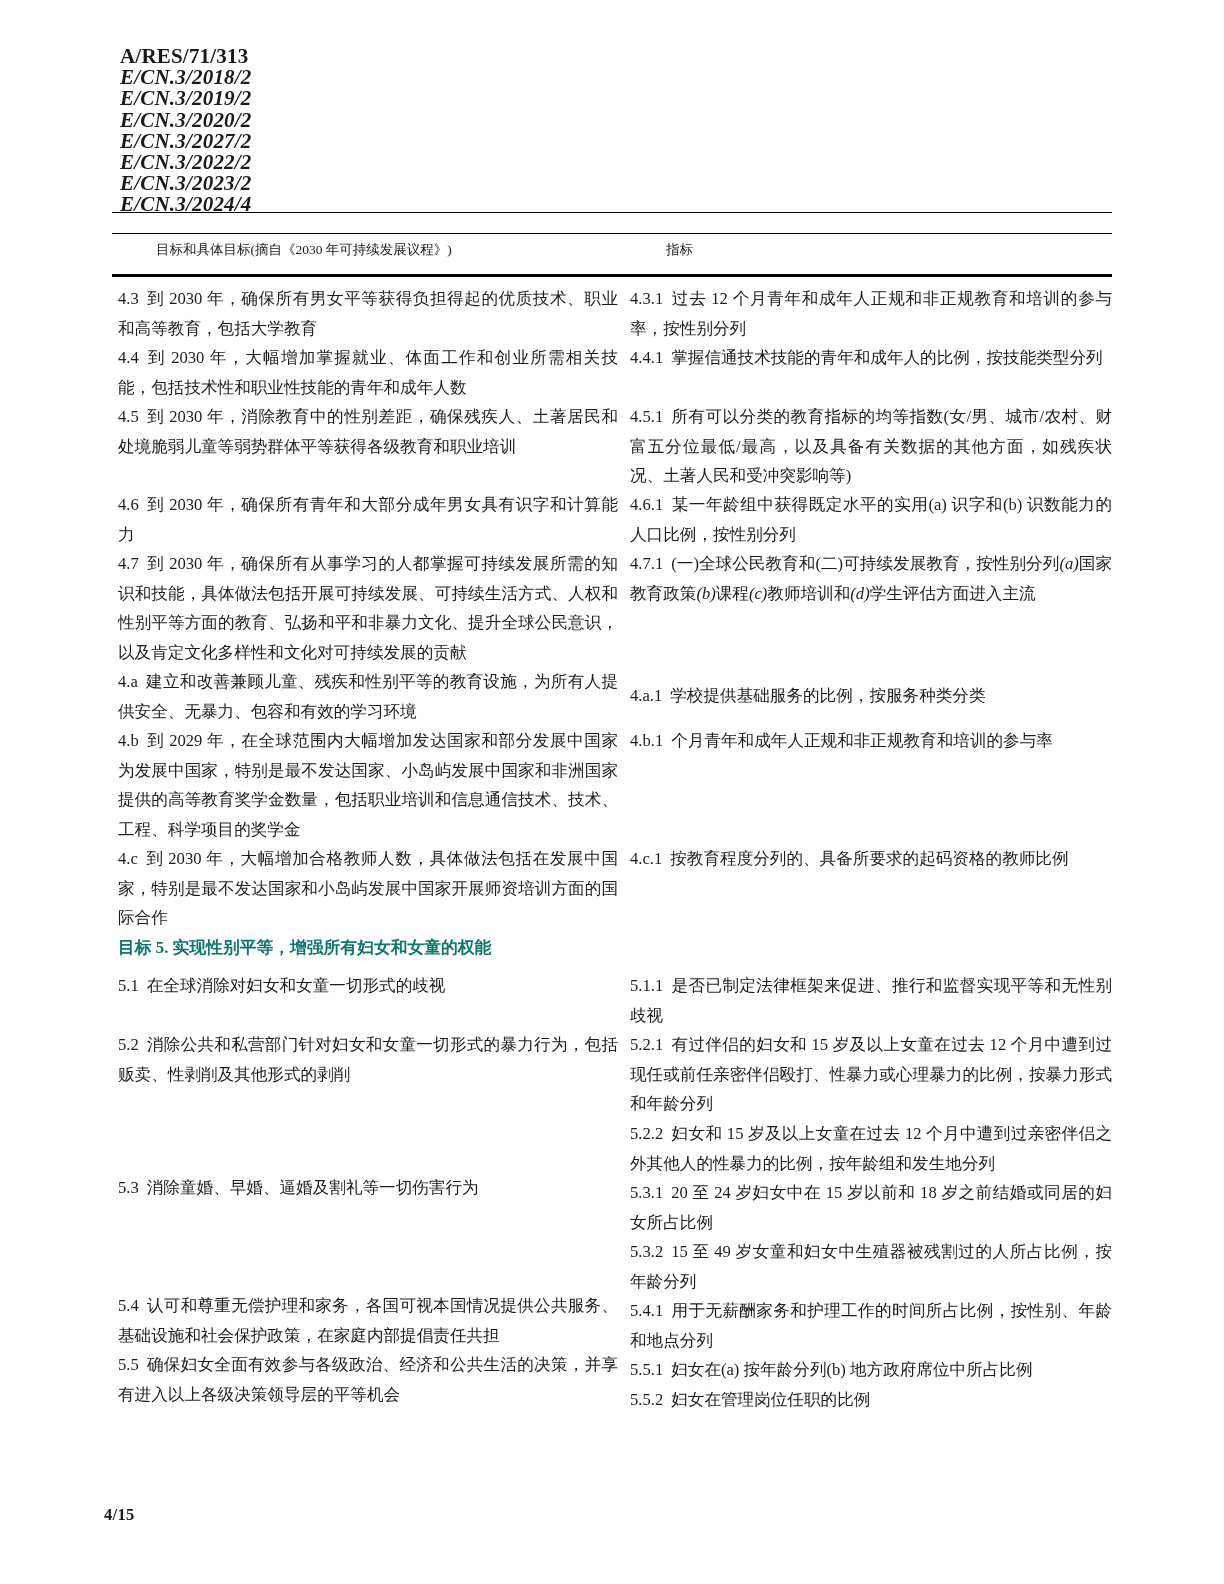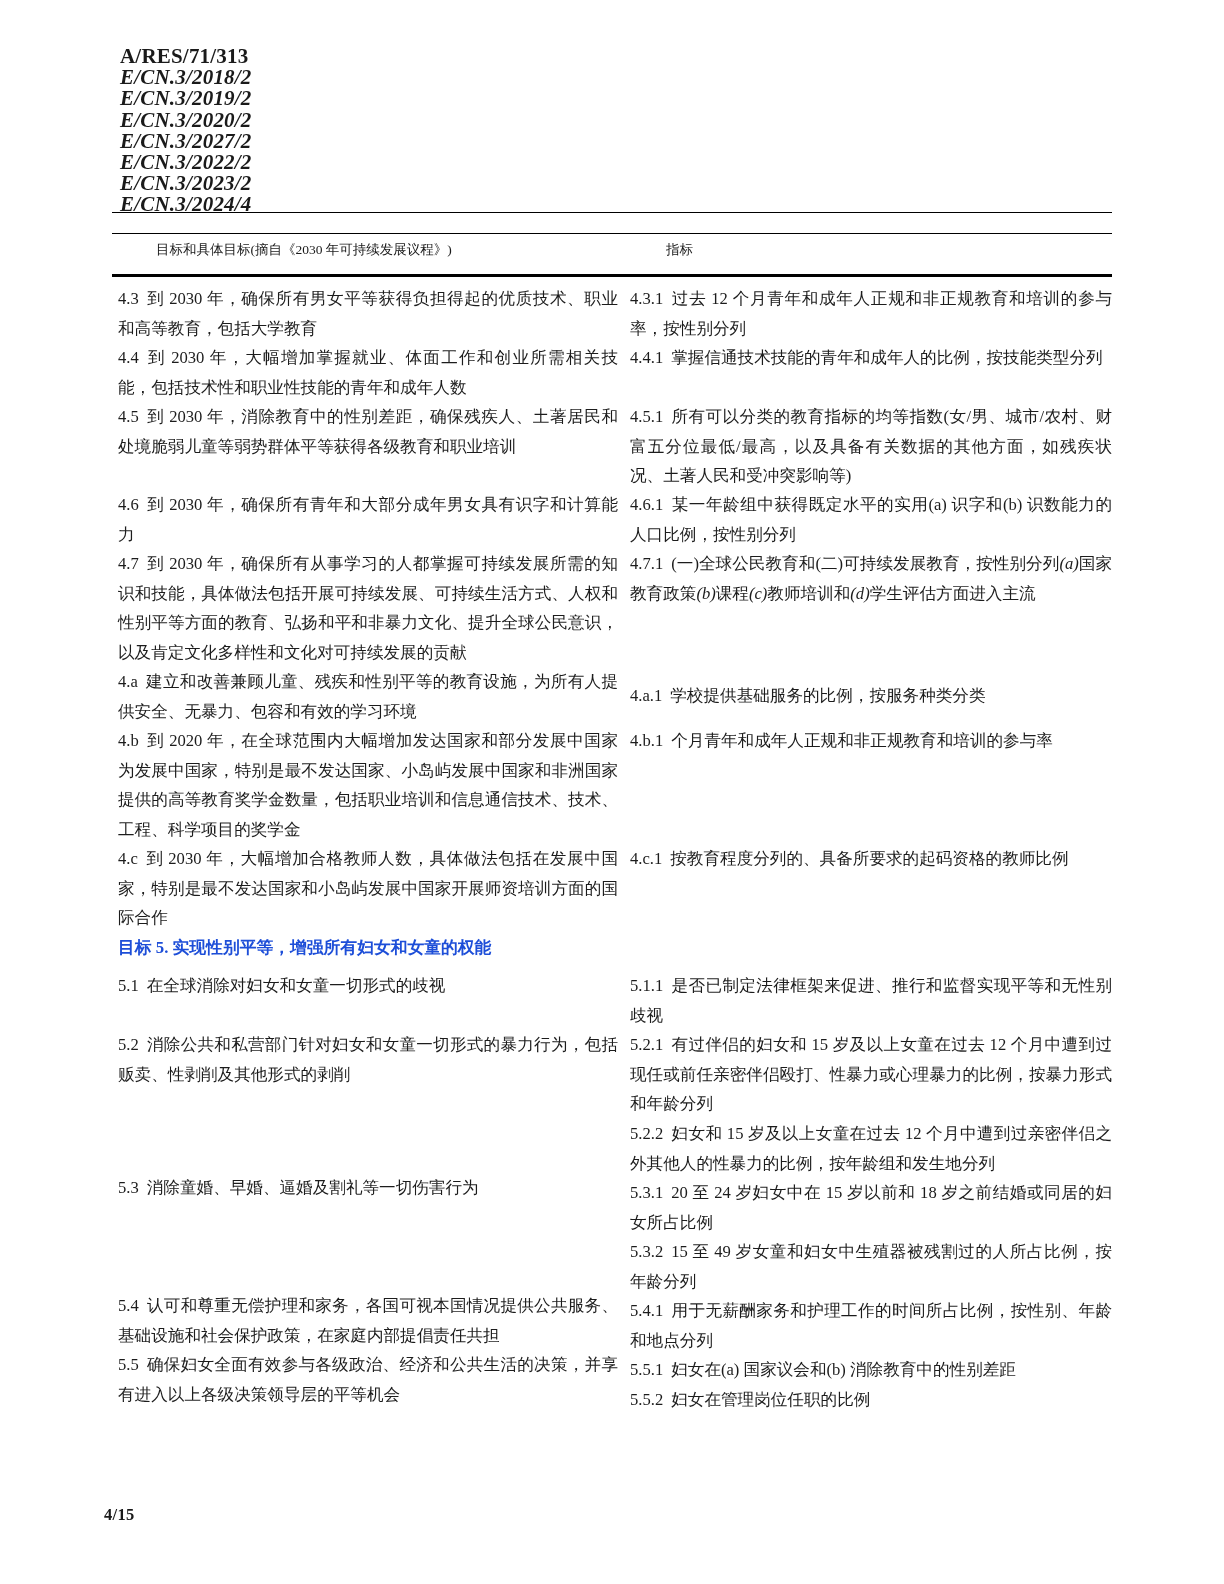--- a/index.html
+++ b/index.html
@@ -101,21 +101,21 @@
     font-family: "Liberation Serif", "DejaVu Serif", serif;
   }
   .gap { display: inline-block; width: 8px; }
 
   .goal-head {
     position: absolute;
     font-size: 16.8px;
     line-height: 29px;
     font-weight: bold;
     white-space: nowrap;
-    color: #1d4ed8;
+    color: #0f766e;
   }
 
   em.it {
     font-style: italic;
   }
 
   
   .footer {
     position: absolute;
     left: 104px;
@@ -153,21 +153,21 @@
 
   <div class="tbody">
 
     <div class="col col-left">
       <div class="blk" style="top:0px;"><span class="num">4.3</span><span class="gap"></span><span>到 2030 年，确保所有男女平等获得负担得起的优质技术、职业和高等教育，包括大学教育</span></div>
       <div class="blk" style="top:59px;"><span class="num">4.4</span><span class="gap"></span><span>到 2030 年，大幅增加掌握就业、体面工作和创业所需相关技能，包括技术性和职业性技能的青年和成年人数</span></div>
       <div class="blk" style="top:118px;"><span class="num">4.5</span><span class="gap"></span><span>到 2030 年，消除教育中的性别差距，确保残疾人、土著居民和处境脆弱儿童等弱势群体平等获得各级教育和职业培训</span></div>
       <div class="blk" style="top:206px;"><span class="num">4.6</span><span class="gap"></span><span>到 2030 年，确保所有青年和大部分成年男女具有识字和计算能力</span></div>
       <div class="blk" style="top:265px;"><span class="num">4.7</span><span class="gap"></span><span>到 2030 年，确保所有从事学习的人都掌握可持续发展所需的知识和技能，具体做法包括开展可持续发展、可持续生活方式、人权和性别平等方面的教育、弘扬和平和非暴力文化、提升全球公民意识，以及肯定文化多样性和文化对可持续发展的贡献</span></div>
       <div class="blk" style="top:383px;"><span class="num">4.a</span><span class="gap"></span><span>建立和改善兼顾儿童、残疾和性别平等的教育设施，为所有人提供安全、无暴力、包容和有效的学习环境</span></div>
-      <div class="blk" style="top:442px;"><span class="num">4.b</span><span class="gap"></span><span>到 2020 年，在全球范围内大幅增加发达国家和部分发展中国家为发展中国家，特别是最不发达国家、小岛屿发展中国家和非洲国家提供的高等教育奖学金数量，包括职业培训和信息通信技术、技术、工程、科学项目的奖学金</span></div>
+      <div class="blk" style="top:442px;"><span class="num">4.b</span><span class="gap"></span><span>到 2029 年，在全球范围内大幅增加发达国家和部分发展中国家为发展中国家，特别是最不发达国家、小岛屿发展中国家和非洲国家提供的高等教育奖学金数量，包括职业培训和信息通信技术、技术、工程、科学项目的奖学金</span></div>
       <div class="blk" style="top:560px;"><span class="num">4.c</span><span class="gap"></span><span>到 2030 年，大幅增加合格教师人数，具体做法包括在发展中国家，特别是最不发达国家和小岛屿发展中国家开展师资培训方面的国际合作</span></div>
       <div class="goal-head" style="top:649px;">目标 5.  实现性别平等，增强所有妇女和女童的权能</div>
       <div class="blk nowrapish" style="top:687px;"><span class="num">5.1</span><span class="gap"></span><span>在全球消除对妇女和女童一切形式的歧视</span></div>
       <div class="blk" style="top:746px;"><span class="num">5.2</span><span class="gap"></span><span>消除公共和私营部门针对妇女和女童一切形式的暴力行为，包括贩卖、性剥削及其他形式的剥削</span></div>
       <div class="blk nowrapish" style="top:889px;"><span class="num">5.3</span><span class="gap"></span><span>消除童婚、早婚、逼婚及割礼等一切伤害行为</span></div>
       <div class="blk" style="top:1007px;"><span class="num">5.4</span><span class="gap"></span><span>认可和尊重无偿护理和家务，各国可视本国情况提供公共服务、基础设施和社会保护政策，在家庭内部提倡责任共担</span></div>
       <div class="blk" style="top:1066px;"><span class="num">5.5</span><span class="gap"></span><span>确保妇女全面有效参与各级政治、经济和公共生活的决策，并享有进入以上各级决策领导层的平等机会</span></div>
     </div>
 
     <div class="col col-right">
@@ -178,21 +178,21 @@
       <div class="blk" style="top:265px;"><span class="num">4.7.1</span><span class="gap"></span><span><span>(一)全球公民教育和(二)可持续发展教育，按性别分列</span><em class="it">(a)</em><span>国家教育政策</span><em class="it">(b)</em><span>课程</span><em class="it">(c)</em><span>教师培训和</span><em class="it">(d)</em><span>学生评估方面进入主流</span></span></div>
       <div class="blk nowrapish" style="top:383px;margin-top:14px;"><span class="num">4.a.1</span><span class="gap"></span><span>学校提供基础服务的比例，按服务种类分类</span></div>
       <div class="blk nowrapish" style="top:442px;"><span class="num">4.b.1</span><span class="gap"></span><span>个月青年和成年人正规和非正规教育和培训的参与率</span></div>
       <div class="blk nowrapish" style="top:560px;"><span class="num">4.c.1</span><span class="gap"></span><span>按教育程度分列的、具备所要求的起码资格的教师比例</span></div>
       <div class="blk" style="top:687px;"><span class="num">5.1.1</span><span class="gap"></span><span>是否已制定法律框架来促进、推行和监督实现平等和无性别歧视</span></div>
       <div class="blk" style="top:746px;"><span class="num">5.2.1</span><span class="gap"></span><span>有过伴侣的妇女和 15 岁及以上女童在过去 12 个月中遭到过现任或前任亲密伴侣殴打、性暴力或心理暴力的比例，按暴力形式和年龄分列</span></div>
       <div class="blk" style="top:835px;"><span class="num">5.2.2</span><span class="gap"></span><span>妇女和 15 岁及以上女童在过去 12 个月中遭到过亲密伴侣之外其他人的性暴力的比例，按年龄组和发生地分列</span></div>
       <div class="blk" style="top:894px;"><span class="num">5.3.1</span><span class="gap"></span><span>20 至 24 岁妇女中在 15 岁以前和 18 岁之前结婚或同居的妇女所占比例</span></div>
       <div class="blk" style="top:953px;"><span class="num">5.3.2</span><span class="gap"></span><span>15 至 49 岁女童和妇女中生殖器被残割过的人所占比例，按年龄分列</span></div>
       <div class="blk" style="top:1012px;"><span class="num">5.4.1</span><span class="gap"></span><span>用于无薪酬家务和护理工作的时间所占比例，按性别、年龄和地点分列</span></div>
-      <div class="blk nowrapish" style="top:1071px;"><span class="num">5.5.1</span><span class="gap"></span><span>妇女在(a) 国家议会和(b) 消除教育中的性别差距</span></div>
+      <div class="blk nowrapish" style="top:1071px;"><span class="num">5.5.1</span><span class="gap"></span><span>妇女在(a) 按年龄分列(b) 地方政府席位中所占比例</span></div>
       <div class="blk nowrapish" style="top:1101px;"><span class="num">5.5.2</span><span class="gap"></span><span>妇女在管理岗位任职的比例</span></div>
     </div>
 
   </div>
 
   <div class="footer">4/15</div>
 
 </div>
 
 </body></html>

